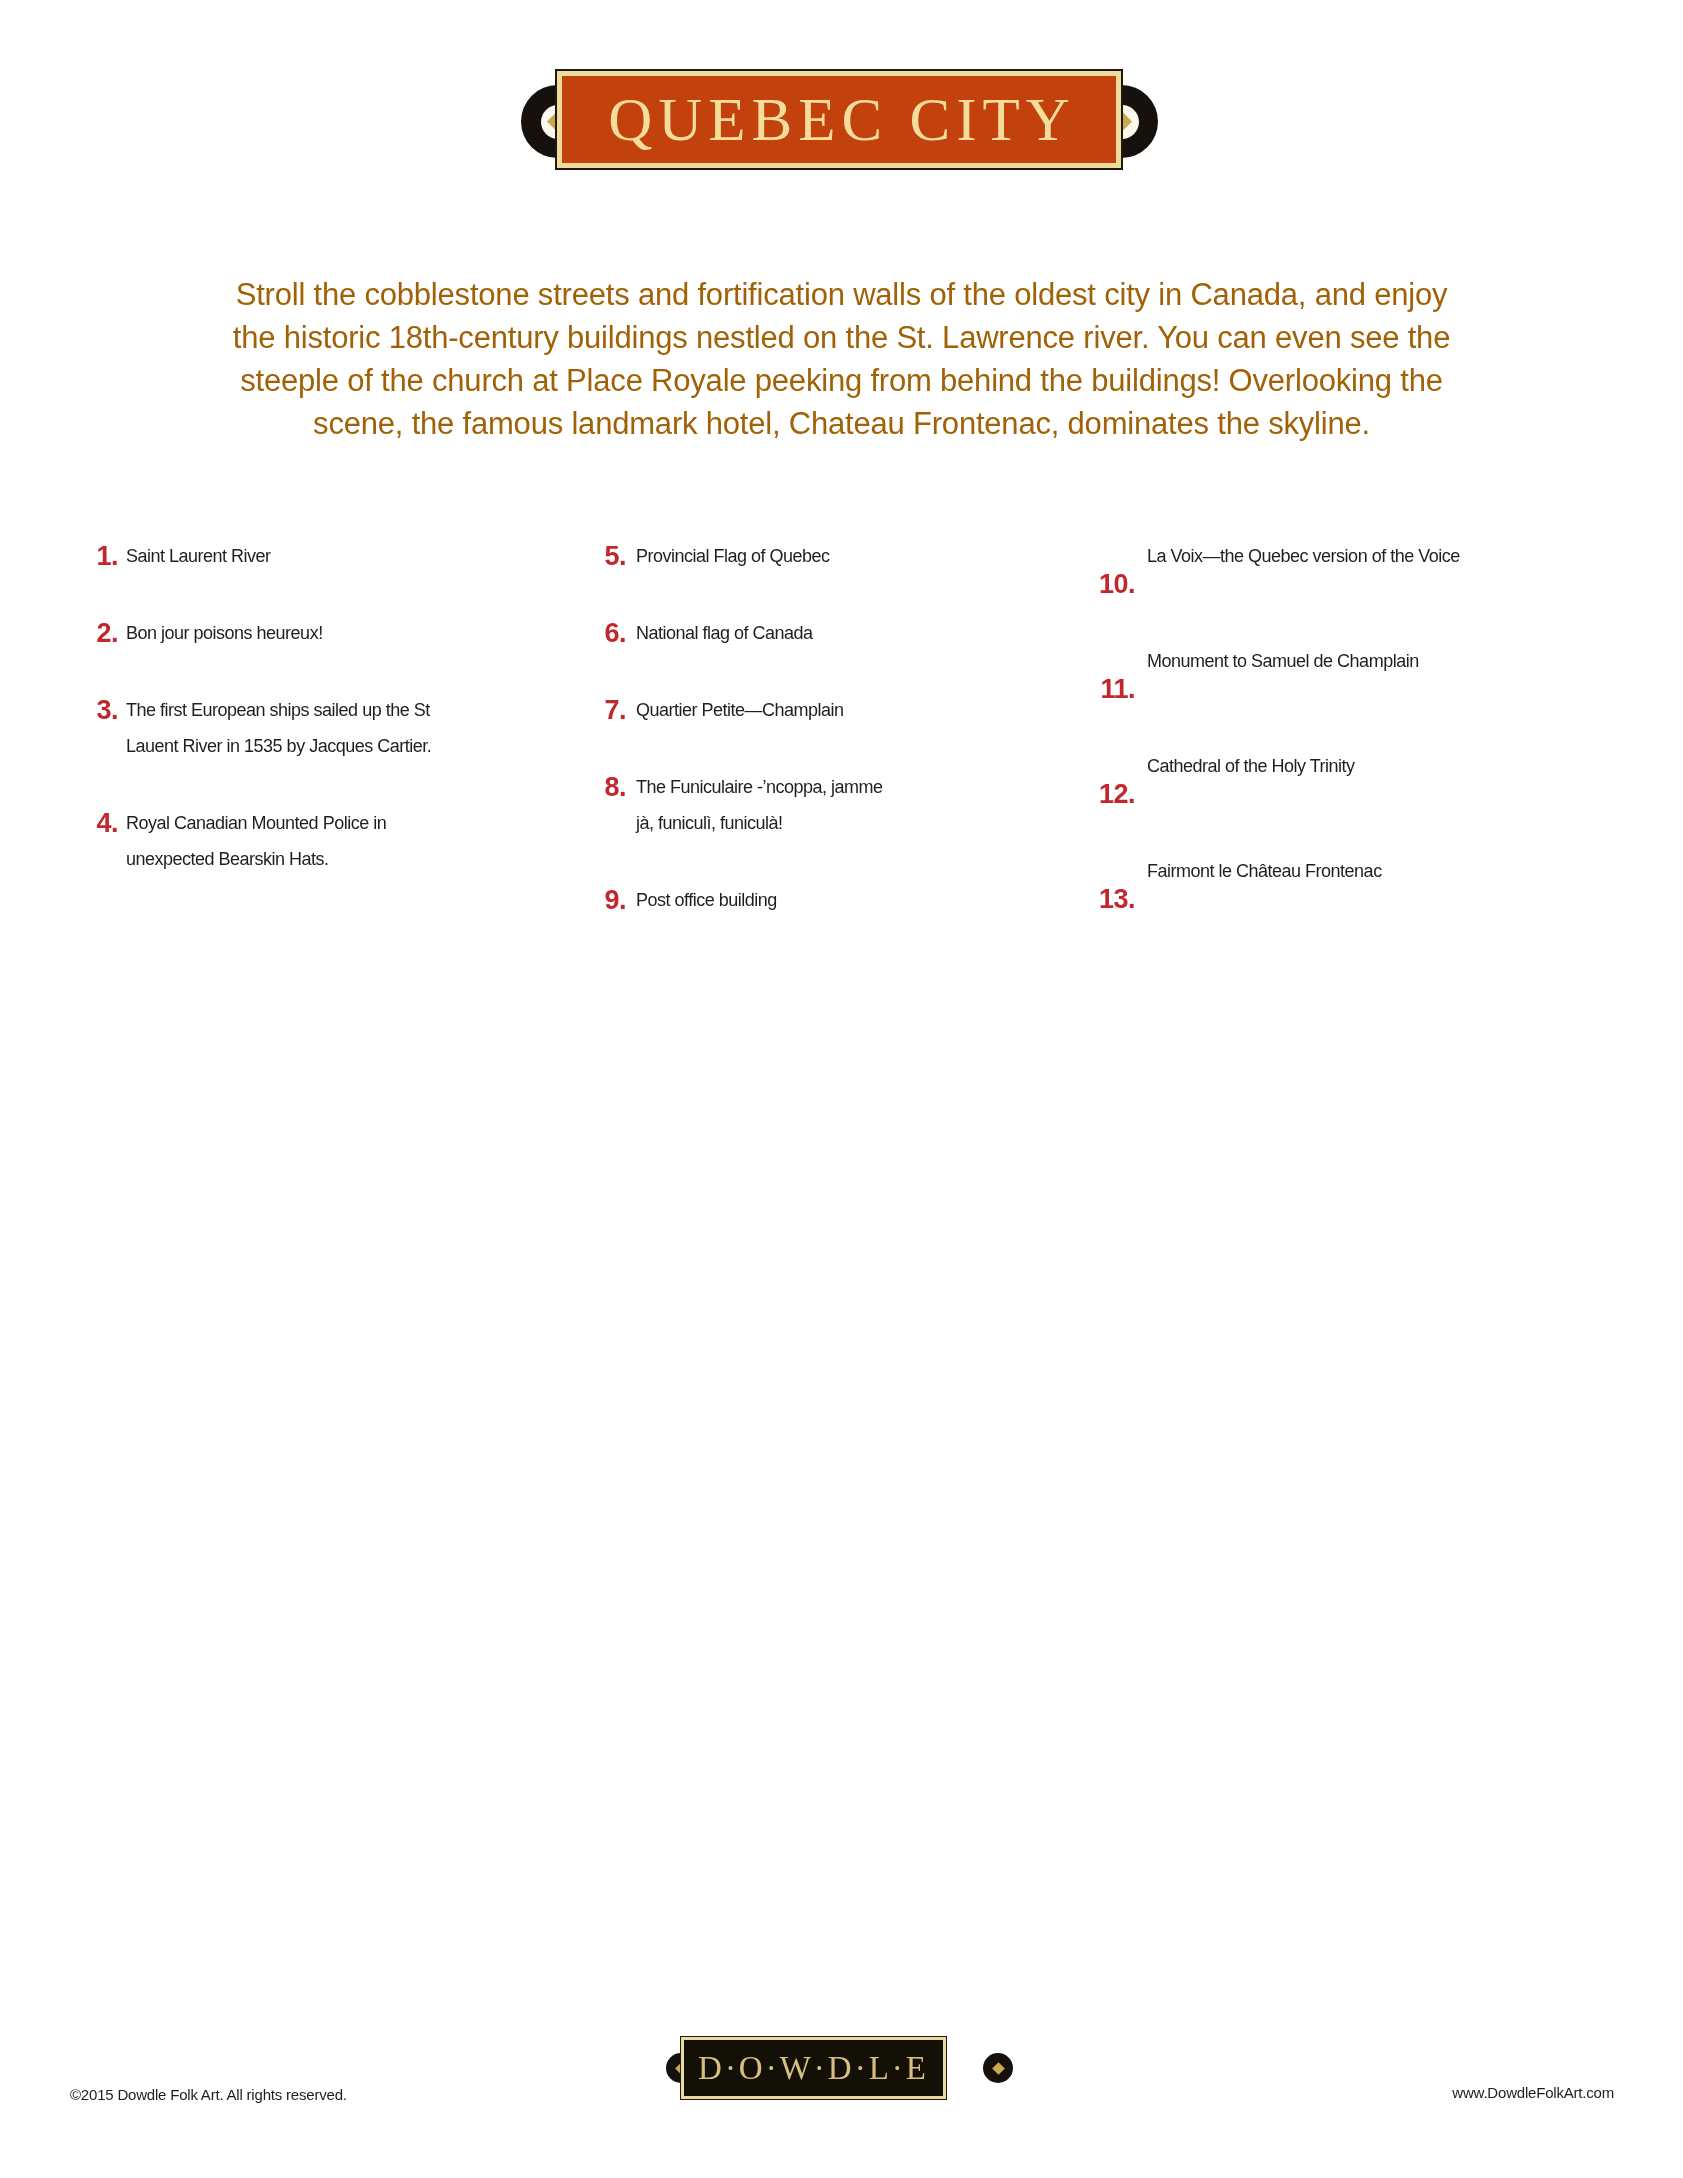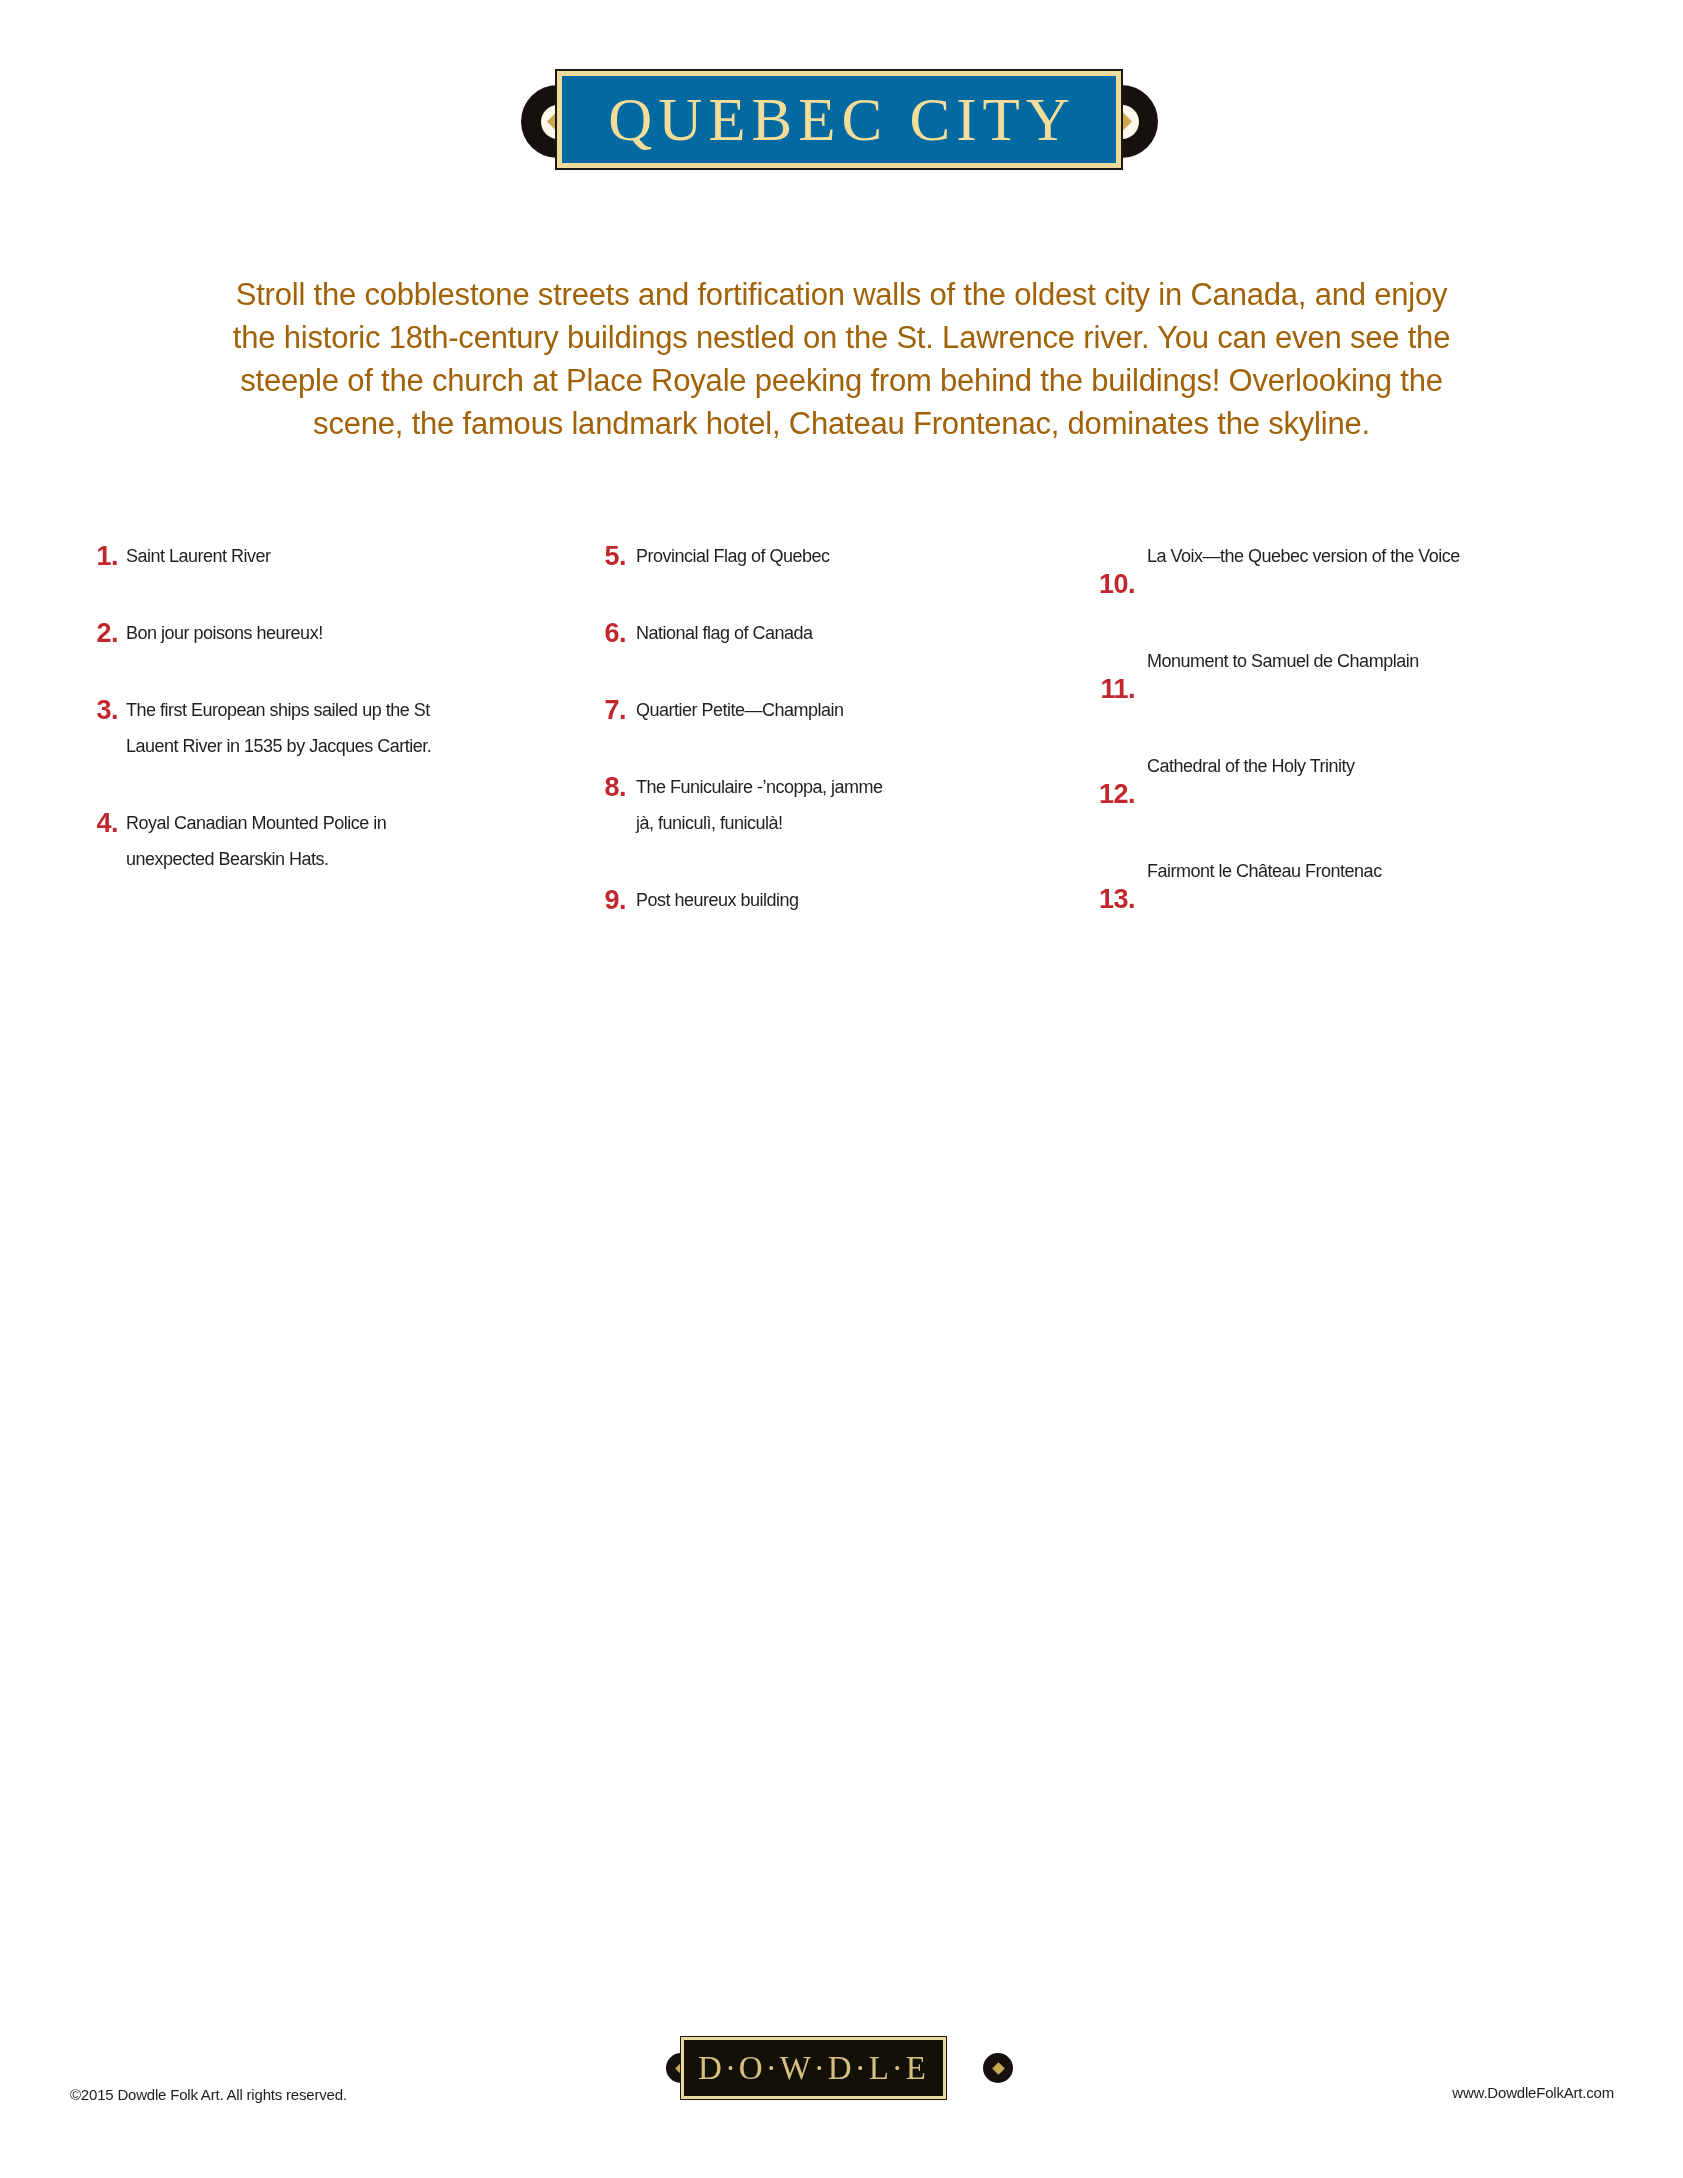--- a/index.html
+++ b/index.html
@@ -34,21 +34,21 @@
     background: #caa84f;
     transform: rotate(45deg);
   }
   .banner-knob.left { left: 521px; }
   .banner-knob.right { left: 1085px; }
 
   .banner-plaque {
     position: absolute;
     left: 557px; top: 71px;
     width: 564px; height: 97px;
-    background: #0369a1;
+    background: #c2410c;
     border: 5px solid #f1db9c;
     box-shadow: 0 0 0 2px #1e1813;
     display: flex; align-items: center; justify-content: center;
     z-index: 2;
   }
   .banner-title {
     font-family: "Liberation Serif", serif;
     font-size: 61px;
     font-weight: normal;
     letter-spacing: 6px;
@@ -214,21 +214,21 @@
       <span class="legend-num">7.</span>
       <span class="legend-text">Quartier Petite—Champlain</span>
     </div>
     <div class="legend-item">
       <span class="legend-num">8.</span>
       <span class="legend-text">The Funiculaire -’ncoppa, jamme
 jà, funiculì, funiculà!</span>
     </div>
     <div class="legend-item">
       <span class="legend-num">9.</span>
-      <span class="legend-text">Post heureux building</span>
+      <span class="legend-text">Post office building</span>
     </div>
   </div>
 
   <div class="legend-col col-3">
     <div class="legend-item">
       <span class="legend-num">10.</span>
       <span class="legend-text">La Voix—the Quebec version of the Voice</span>
     </div>
     <div class="legend-item">
       <span class="legend-num">11.</span>

